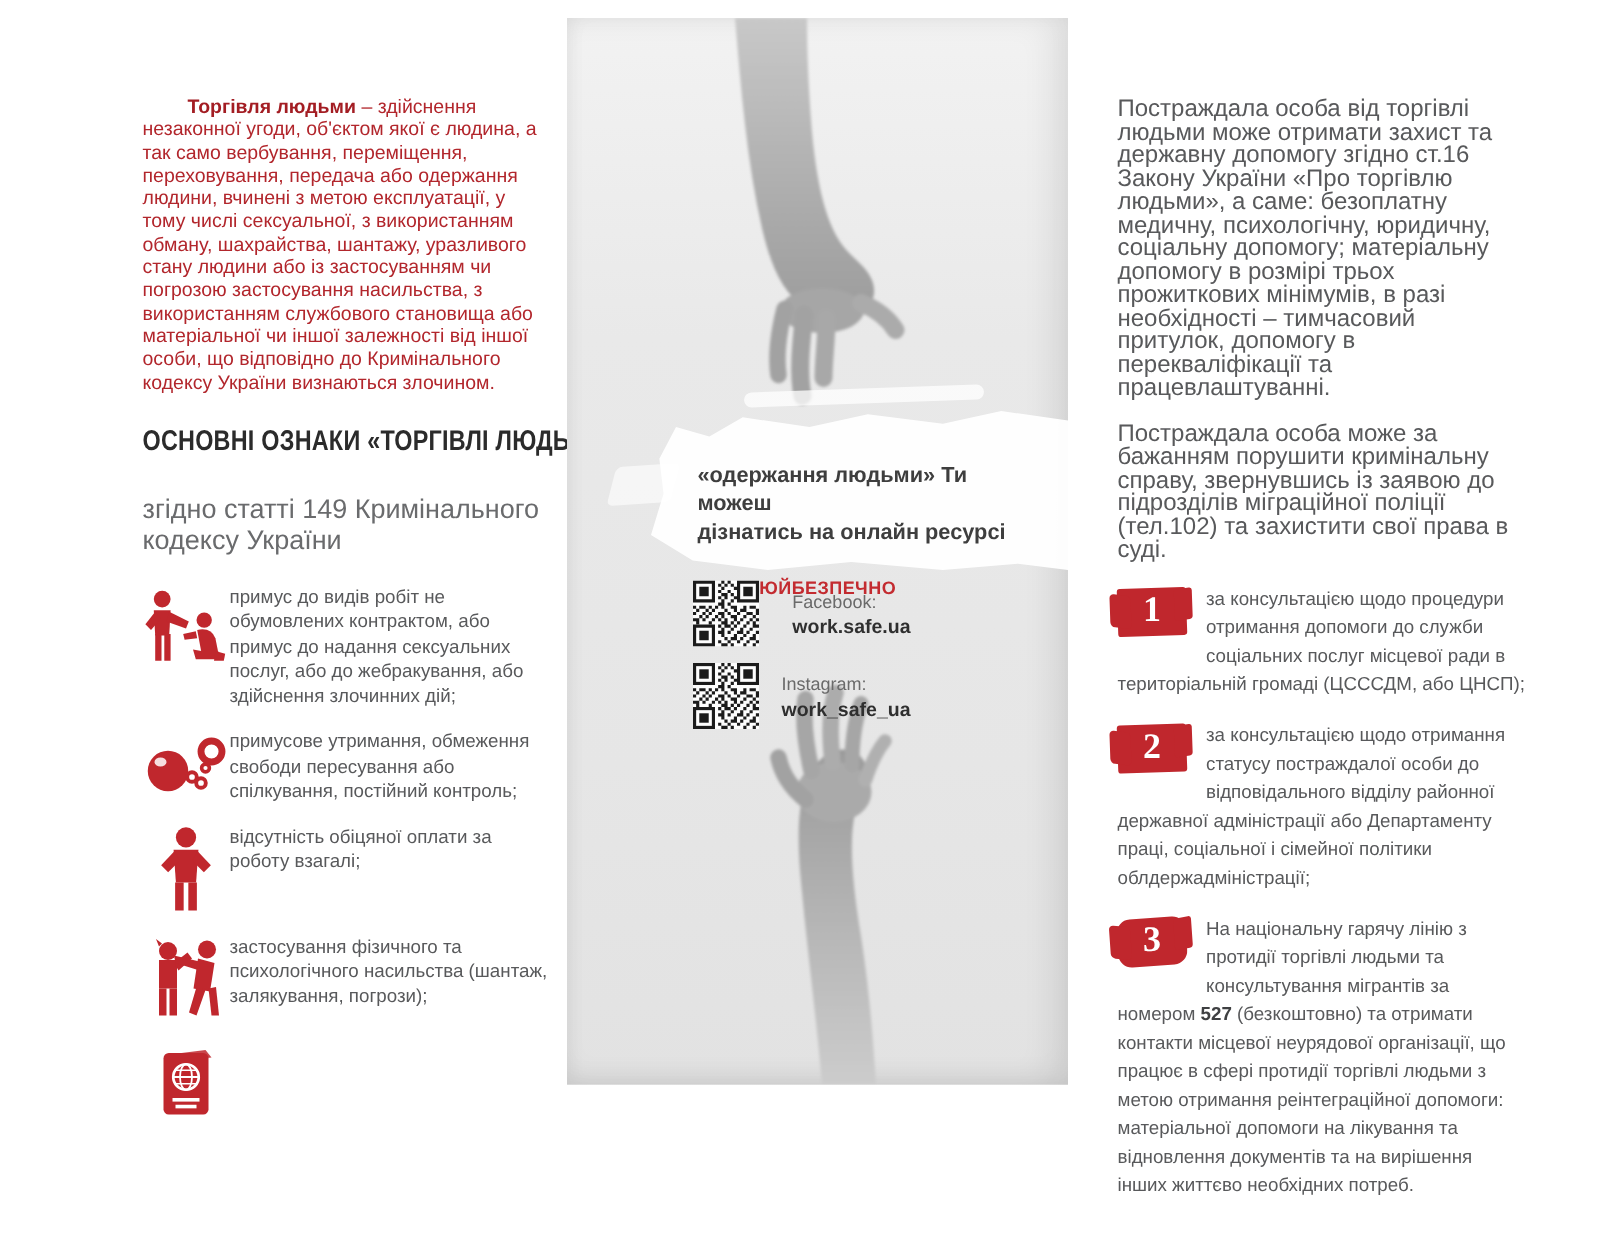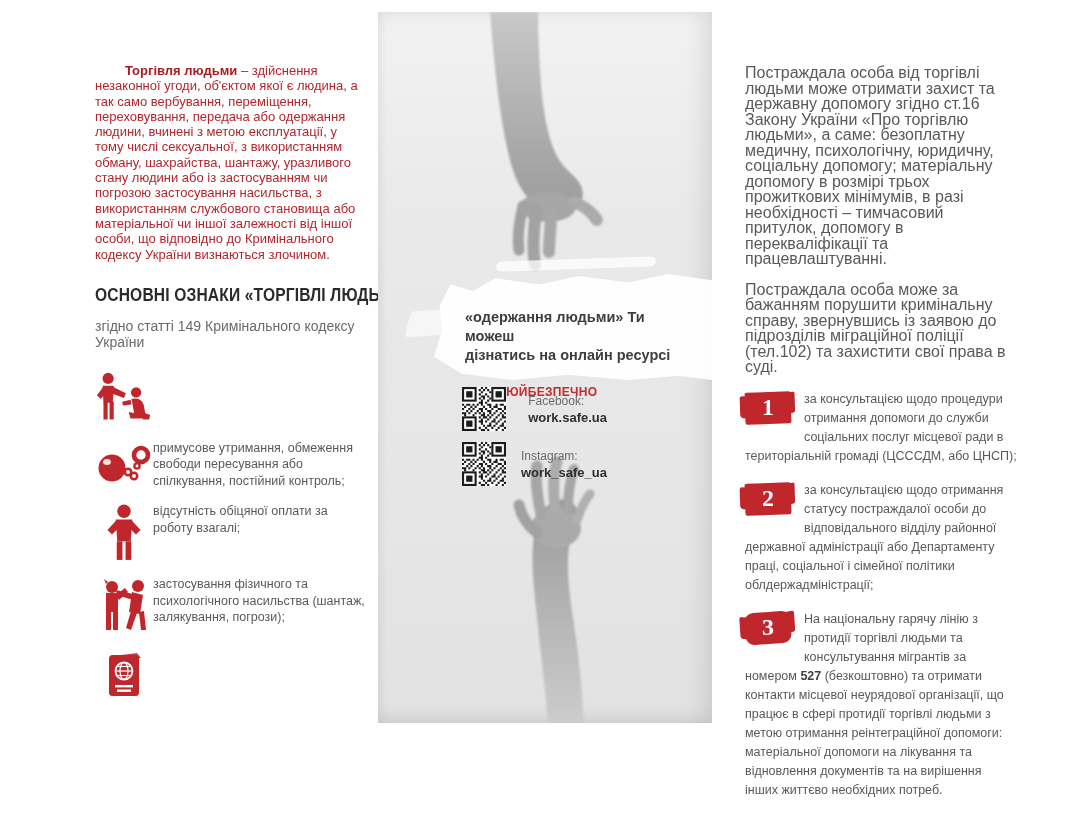--- a/index.html
+++ b/index.html
@@ -22,21 +22,21 @@
   .left-panel{position:absolute;left:95px;top:63px;width:270px;}
   .intro{font-size:13px;line-height:15.3px;color:var(--intro-red);}
   .intro .lead{font-weight:bold;color:var(--lead-red);margin-left:30px;}
   .cond-title{
     display:inline-block;
     font-size:19px;font-weight:bold;color:var(--head-black);
     letter-spacing:.2px;white-space:nowrap;
     transform:scaleX(.82);transform-origin:left center;
   }
   .left-title-wrap{margin-top:22px;}
-  .left-subtitle{margin-top:12px;font-size:14px;color:#6a6b6d;}
+  .left-subtitle{margin-top:23px;font-size:18px;color:#6a6b6d;}
   .signs-list{margin-top:18px;}
   .sign-item{display:flex;align-items:flex-start;margin-bottom:13px;}
   .sign-icon-box{width:58px;min-width:58px;display:flex;justify-content:center;padding-top:2px;}
   .sign-text{font-size:12.5px;line-height:16.5px;color:var(--body-gray);padding-top:1px;}
   
   .photo{
     position:absolute;left:378px;top:12px;width:334px;height:711px;
     background:linear-gradient(180deg,#f2f2f2 0%,#e9e9e9 30%,#e6e6e6 70%,#e2e2e2 100%);
     box-shadow:inset -12px 0 20px rgba(0,0,0,.07), inset 4px 0 10px rgba(0,0,0,.03), inset 0 -8px 16px rgba(0,0,0,.04);
     overflow:hidden;
@@ -126,20 +126,21 @@
             <path d="M18 17l14 7-2 5-14-5z"></path>
             <path d="M8 33h4.5v19H8z"></path>
             <path d="M14.5 33h4.5v19h-4.5z"></path>
             <circle cx="43" cy="23" r="5.5"></circle>
             <path d="M37 31l-9 2 1 4 9-1z"></path>
             <path d="M38 30q10-2 13 6l2 10H41z"></path>
             <path d="M41 45h12v6H37l-2-7z"></path>
             <path d="M51 45l7 2-1 5h-7z"></path>
           </svg>
         </div>
+        <p class="sign-text">примус до видів робіт не обумовлених контрактом, або примус до надання сексуальних послуг, або до жебракування, або здійснення злочинних дій;</p>
       </div>
 
       <div class="sign-item">
         <div class="sign-icon-box">
           <svg width="54" height="42" viewBox="0 0 54 42" fill="#c0272d">
             <circle cx="15" cy="27" r="13.5"></circle>
             <ellipse cx="10" cy="21" rx="4" ry="3" fill="#ffffff" opacity=".85"></ellipse>
             <circle cx="31" cy="31" r="3.2" fill="none" stroke="#c0272d" stroke-width="2.6"></circle>
             <circle cx="37" cy="35" r="3.2" fill="none" stroke="#c0272d" stroke-width="2.6"></circle>
             <circle cx="40" cy="25" r="2.6" fill="none" stroke="#c0272d" stroke-width="2.4"></circle>

